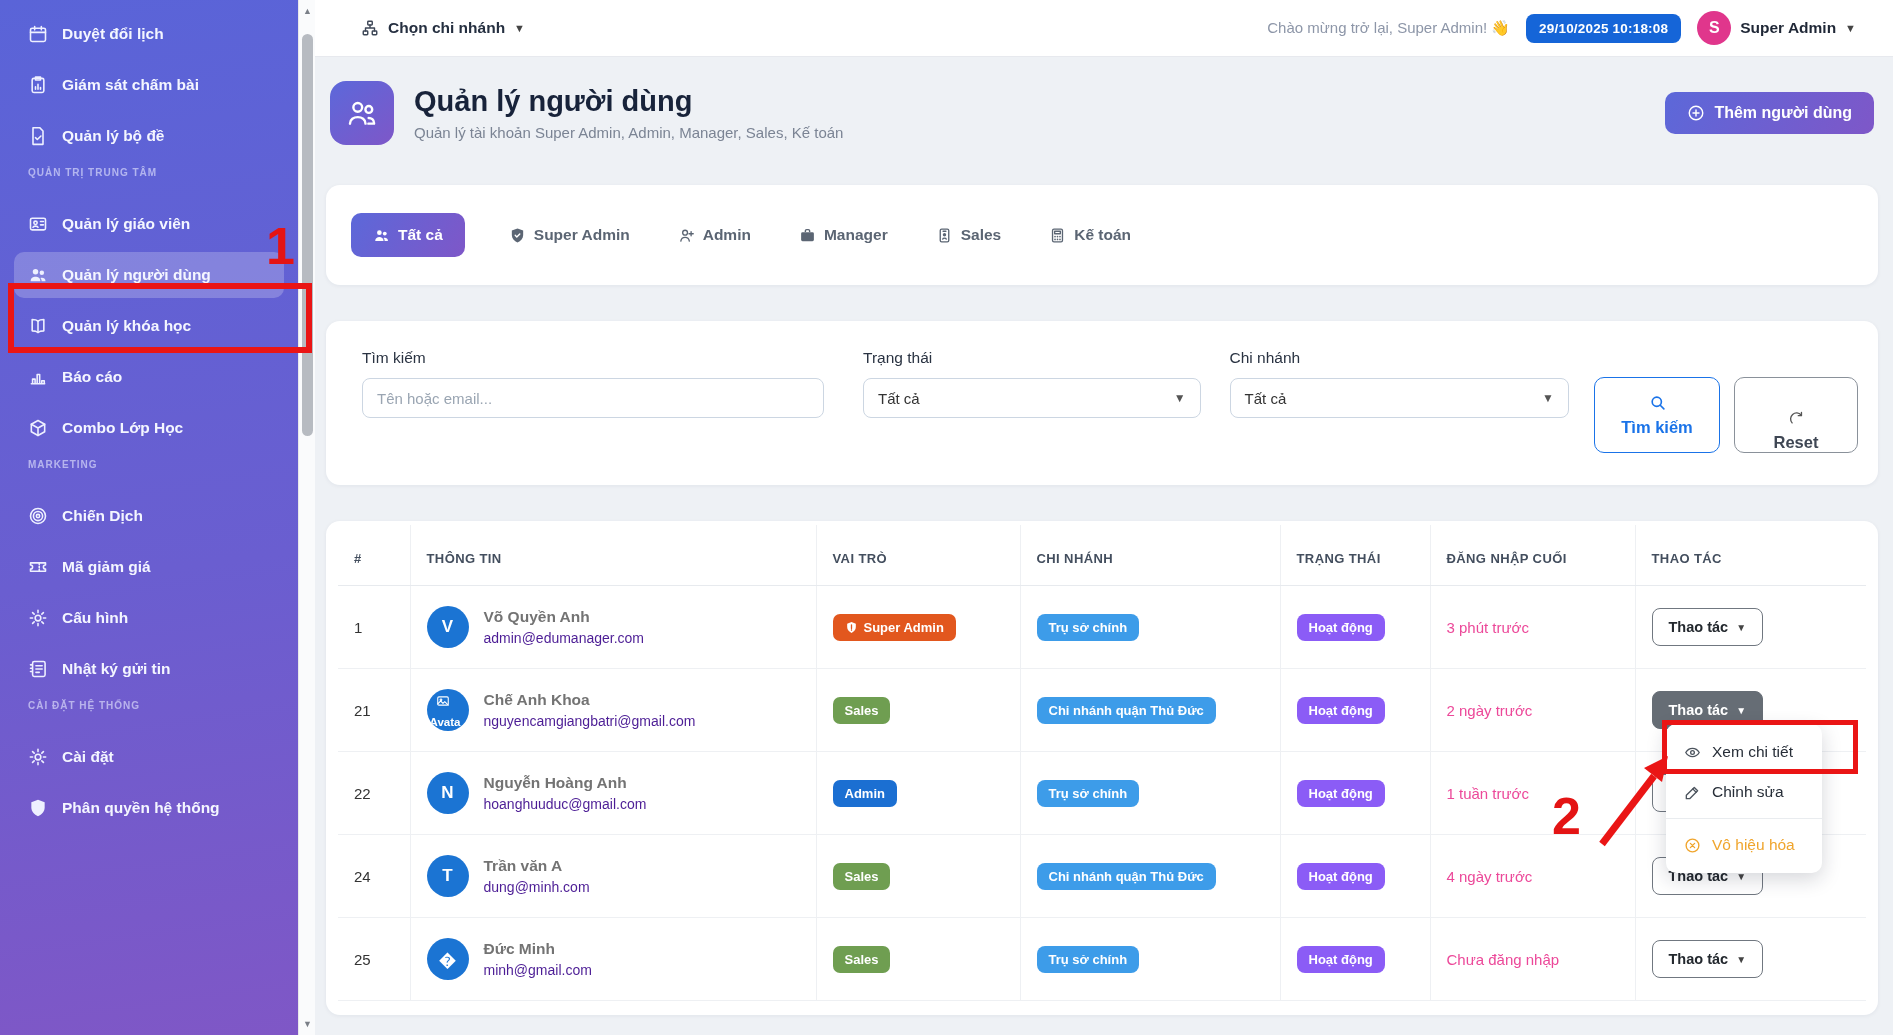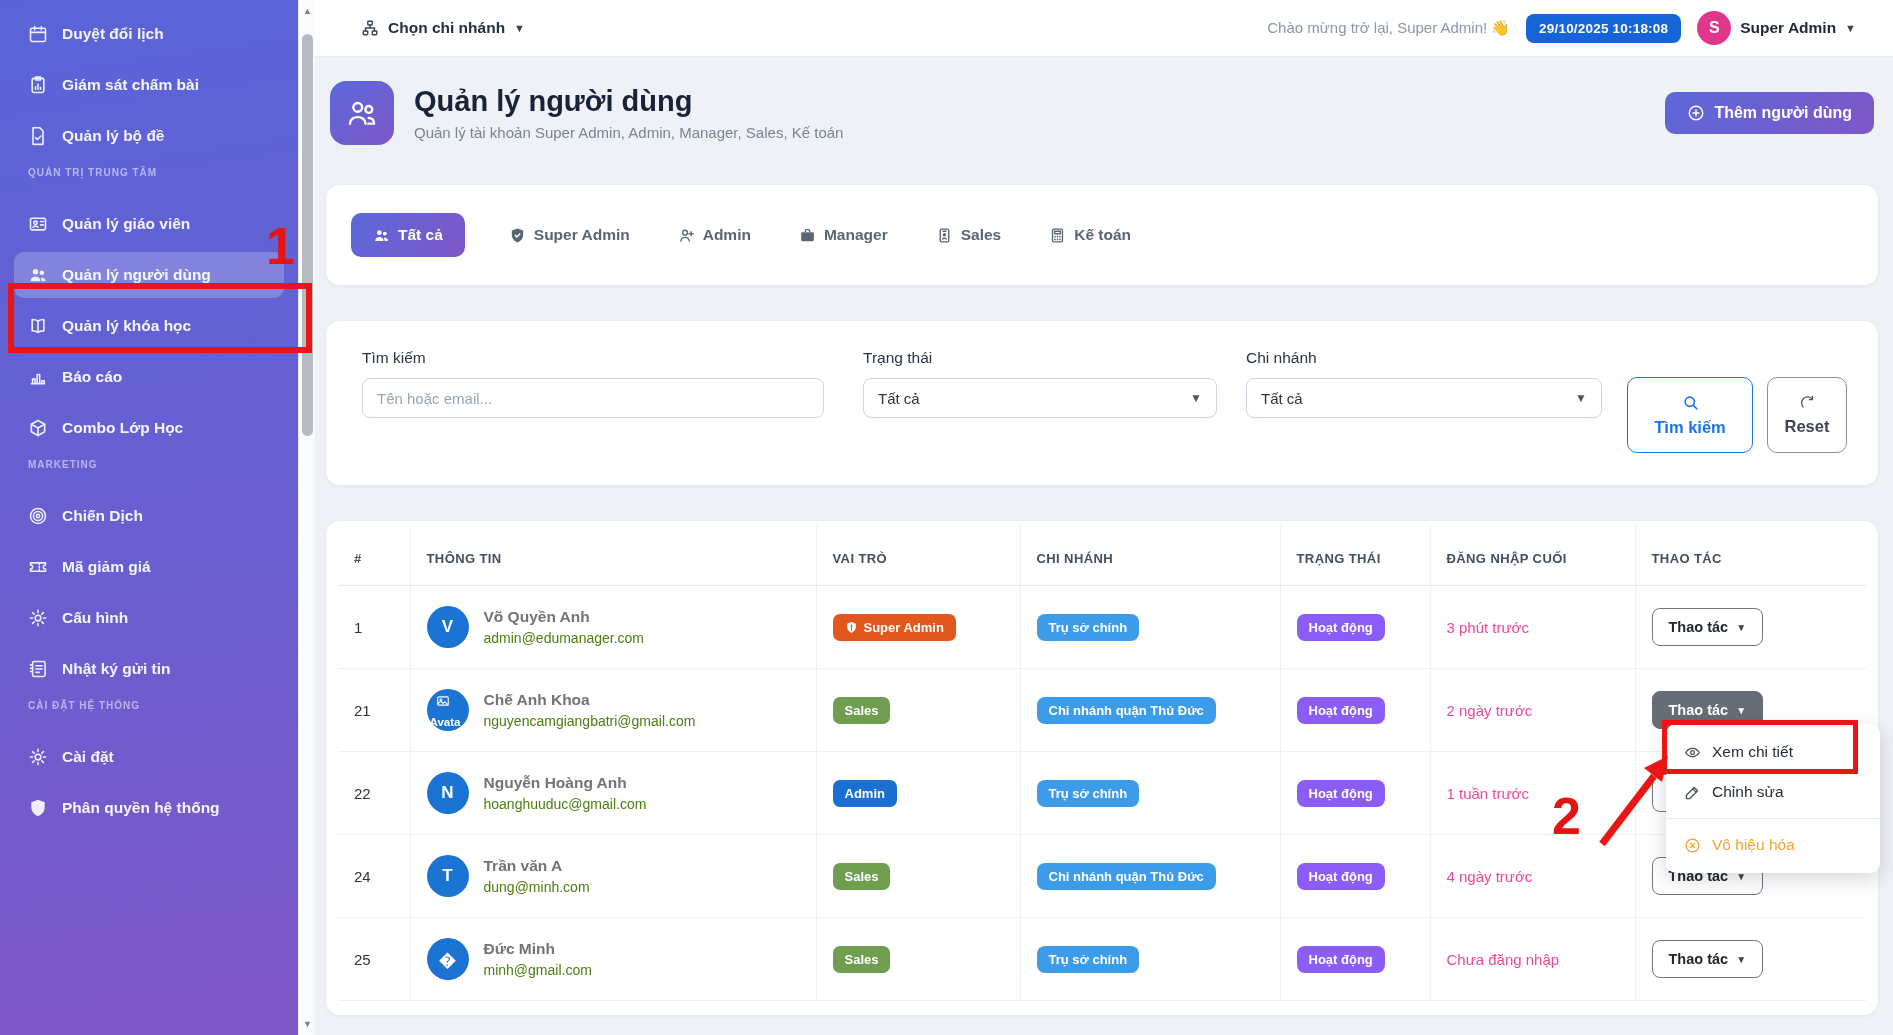--- a/index.html
+++ b/index.html
@@ -72,58 +72,58 @@
     padding:0 14px; font-family:inherit; background:#fff; }
   .finput { width:462px; } .finput::placeholder { color:#9aa5b2; }
   .fselect { display:flex; align-items:center; justify-content:space-between; cursor:pointer; }
   .fs-status { width:354px; margin-left:39px; } .fs-branch { width:356px; margin-left:29px; }
   .fselect .caret { color:#555; font-size:12px; }
   .fbtns { margin-left:25px; margin-top:28px; display:flex; gap:14px; }
   .btn-search { width:126px; height:76px; border:1.5px solid #1a73e8; border-radius:10px; background:#fff; color:#1a73e8;
     font-size:16.5px; font-weight:700; cursor:pointer; display:flex; align-items:center; justify-content:center; font-family:inherit; }
   .btn-search .inner { display:flex; align-items:center; gap:7px; width:76px; flex-wrap:wrap; justify-content:center; }
   .btn-search .ic { width:17px; height:17px; } .btn-search .ic svg { width:17px; height:17px; }
-  .btn-reset { width:80px; height:76px; border:1.5px solid #8a919a; border-radius:10px; background:#fff; color:#3f4754;
+  .btn-reset { width:124px; height:76px; border:1.5px solid #8a919a; border-radius:10px; background:#fff; color:#3f4754;
     font-size:16.5px; font-weight:700; cursor:pointer; display:flex; flex-direction:column; align-items:center;
-    justify-content:center; gap:6px; font-family:inherit; }
+    justify-content:flex-end; gap:6px; font-family:inherit; }
   .btn-reset .ic { width:17px; height:17px; color:#555; } .btn-reset .ic svg { width:17px; height:17px; }
 
   
   .table-card { margin-top:36px; padding:4px 12px 14px 12px; }
   table { width:100%; border-collapse:collapse; table-layout:fixed; }
   th { font-size:13px; font-weight:700; color:#434e5e; text-align:left; letter-spacing:.4px;
     padding:26px 16px 19px 16px; border-bottom:1px solid #e7eaee; }
   td { padding:20px 16px; border-bottom:1px solid #eef0f3; vertical-align:middle; }
   th, td { border-right:1px solid #eef0f3; }
   th:last-child, td:last-child { border-right:none; }
   col.c1{width:72px;} col.c2{width:406px;} col.c3{width:204px;} col.c4{width:260px;}
   col.c5{width:150px;} col.c6{width:205px;}
   .c-no { font-size:15px; color:#333; }
   .info { display:flex; align-items:center; gap:15px; }
   .avatar { width:42px; height:42px; border-radius:50%; background:#1b74d3; color:#fff; font-size:17px; font-weight:700;
     display:flex; align-items:center; justify-content:center; flex:0 0 42px; overflow:hidden; }
   .avatar.broken { flex-direction:column; gap:8px; font-size:11px; align-items:flex-start; padding-left:3px; }
   .avatar .av-ic { width:14px; height:14px; margin:2px 0 0 6px; } .avatar .av-ic svg { width:14px; height:14px; }
   .avatar .av-tx { font-size:11.5px; font-weight:700; }
   .name { color:#737373; font-size:15.5px; font-weight:700; text-decoration:none; cursor:pointer; }
-  .email { color:#4d7c0f; font-size:14px; margin-top:4px; }
+  .email { color:#4c1d95; font-size:14px; margin-top:4px; }
   .badge { display:inline-flex; align-items:center; gap:6px; color:#fff; font-size:13px; font-weight:700;
     padding:6px 12px; border-radius:7px; white-space:nowrap; }
   .badge.branch { background:#3d9ce9; border-radius:8px; }
   .badge.status { background:#8b5cf6; border-radius:8px; }
   .badge .bic { width:13px; height:13px; } .badge .bic svg { width:13px; height:13px; }
   .c-last { font-size:15px; color:#ec4899; }
   .act-btn { display:inline-flex; align-items:center; gap:8px; background:#fff; border:1px solid #707780;
     border-radius:8px; padding:10px 16px; font-size:14.5px; font-weight:700; color:#23282e; cursor:pointer; font-family:inherit; }
   .act-btn .caret { font-size:10px; }
   .act-btn.open { background:#666d75; border-color:#666d75; color:#fff; }
   .act-btn.open .caret { color:#fff; }
 
   
-  .dropdown { position:absolute; left:1666px; top:724px; width:214px; background:#fff; border-radius:10px;
+  .dropdown { position:absolute; left:1666px; top:724px; width:156px; background:#fff; border-radius:10px;
     box-shadow:0 6px 20px rgba(20,30,50,.18); padding:8px 0; z-index:40; }
   .dd-item { display:flex; align-items:center; gap:11px; padding:11px 18px; font-size:15.5px; color:#272e38; cursor:pointer; }
   .dd-item .ic { width:17px; height:17px; color:#4c545e; } .dd-item .ic svg { width:17px; height:17px; }
   .dd-item.warn { color:#f0a52d; } .dd-item.warn .ic { color:#f0a52d; }
   .dd-divider { height:1px; background:#e9ecef; margin:6px 0; }
 
   
   .ann-box { position:absolute; border:6px solid #ea1515; z-index:60; pointer-events:none; }
   #ann-box-1 { left:8px; top:283px; width:304px; height:70px; }
   #ann-box-2 { left:1662px; top:720px; width:196px; height:54px; border-width:5px; }

